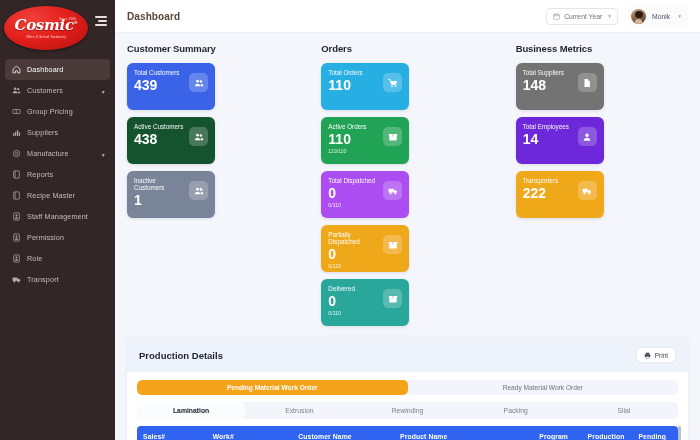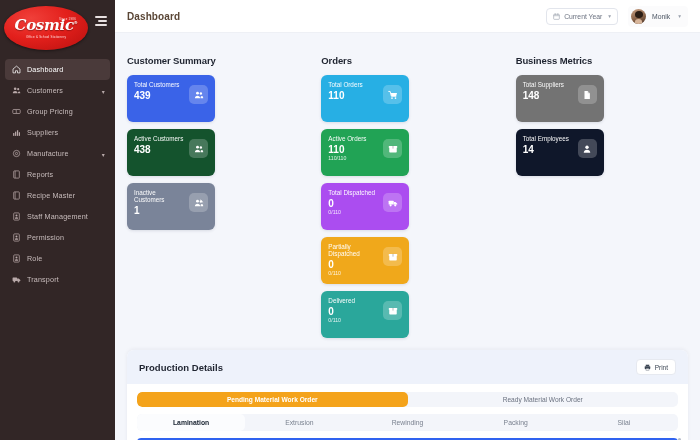--- a/index.html
+++ b/index.html
@@ -137,39 +137,39 @@
     background: #d8b69b;
   }
   .user-name { font-size: 6.8px; color: #4b5563; }
 
   .scroll-area {
     flex: 1; overflow: hidden;
     padding: 10px 12px 0 12px;
   }
 
   
-  .panels { display: flex; gap: 22px; align-items: flex-start; margin-top: 12px; }
+  .panels { display: flex; gap: 22px; align-items: flex-start; }
   .panel { }
   .panel-title {
     font-size: 9.5px; font-weight: 700; color: #1f2430;
     margin-bottom: 9px; letter-spacing: -.1px;
   }
   .cards { display: flex; flex-wrap: wrap; gap: 7px; }
   .stat-card {
     width: 88px; height: 47px;
     border-radius: 6px;
     padding: 6px 7px;
     display: flex; align-items: flex-start; justify-content: space-between;
     color: #fff;
     box-shadow: 0 1px 3px rgba(30,40,70,.12);
     cursor: pointer;
   }
   .sc-text { display: flex; flex-direction: column; line-height: 1.12; }
   .sc-label { font-size: 6.3px; font-weight: 500; opacity: .97; max-width: 52px; }
-  .sc-value { font-size: 10px; font-weight: 700; margin-top: 2px; }
+  .sc-value { font-size: 14px; font-weight: 700; margin-top: 2px; }
   .sc-sub { font-size: 5.2px; opacity: .85; margin-top: 1px; }
   .sc-ico {
     width: 19px; height: 19px; border-radius: 5px;
     background: rgba(255,255,255,.22);
     display: flex; align-items: center; justify-content: center;
     flex: 0 0 19px; margin-top: 4px;
   }
   .sc-ico svg { width: 10px; height: 10px; display: block; }
 
   
@@ -543,29 +543,43 @@
                   <span class="sc-label">Total Suppliers</span>
                   <span class="sc-value">148</span>
                 </div>
                 <div class="sc-ico">
                   <svg viewBox="0 0 16 16">
                     <path d="M4 1.6h5.2L12.6 5v9.4H4z" fill="#ffffff"></path>
                     <path d="M9.2 1.6V5h3.4z" fill="rgba(0,0,0,.2)"></path>
                   </svg>
                 </div>
               </div>
-              <div class="stat-card" style="background:#0f172a">
+              <div class="stat-card" style="background:#6d28d9">
                 <div class="sc-text">
                   <span class="sc-label">Total Employees</span>
                   <span class="sc-value">14</span>
                 </div>
                 <div class="sc-ico">
                   <svg viewBox="0 0 16 16">
                     <circle cx="8" cy="5.2" r="2.7" fill="#ffffff"></circle>
                     <path d="M2.8 14c0-3 2.3-4.8 5.2-4.8s5.2 1.8 5.2 4.8z" fill="#ffffff"></path>
+                  </svg>
+                </div>
+              </div>
+              <div class="stat-card" style="background:#f0a81b">
+                <div class="sc-text">
+                  <span class="sc-label">Transporters</span>
+                  <span class="sc-value">222</span>
+                </div>
+                <div class="sc-ico">
+                  <svg viewBox="0 0 16 16">
+                    <rect x="1" y="4.5" width="8" height="6" rx=".8" fill="#ffffff"></rect>
+                    <path d="M9 6.4h2.9L14.8 9v1.5H9z" fill="#ffffff"></path>
+                    <circle cx="4.2" cy="11.7" r="1.7" fill="#ffffff"></circle>
+                    <circle cx="11.6" cy="11.7" r="1.7" fill="#ffffff"></circle>
                   </svg>
                 </div>
               </div>
             </div>
           </div>
         </section>
 
       <section class="prod-panel">
         <div class="prod-head">
           <div class="prod-title">Production Details</div>

